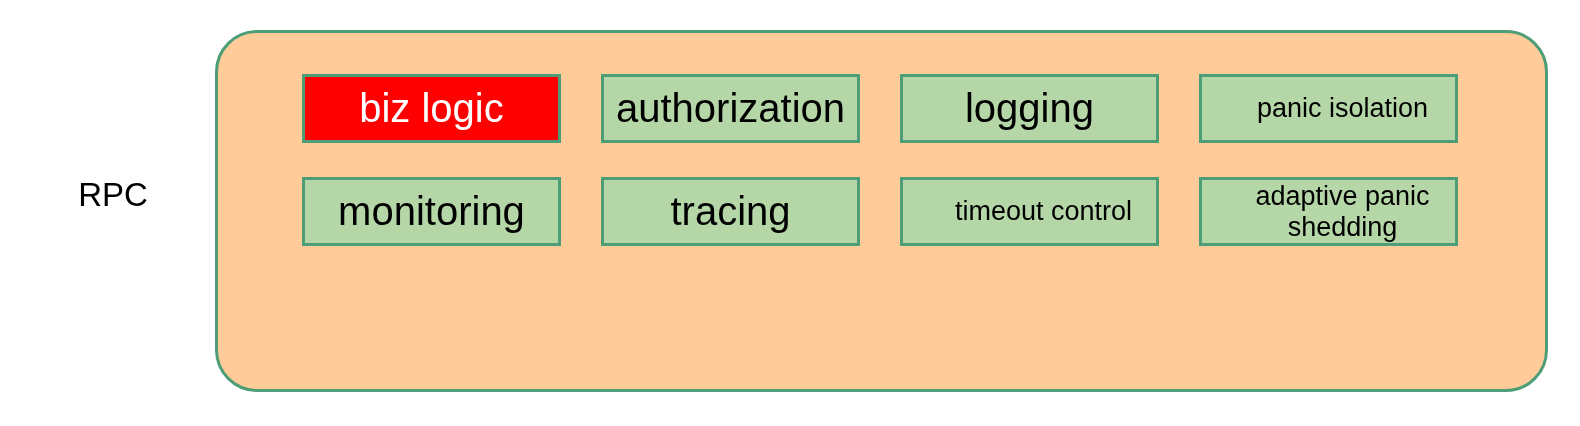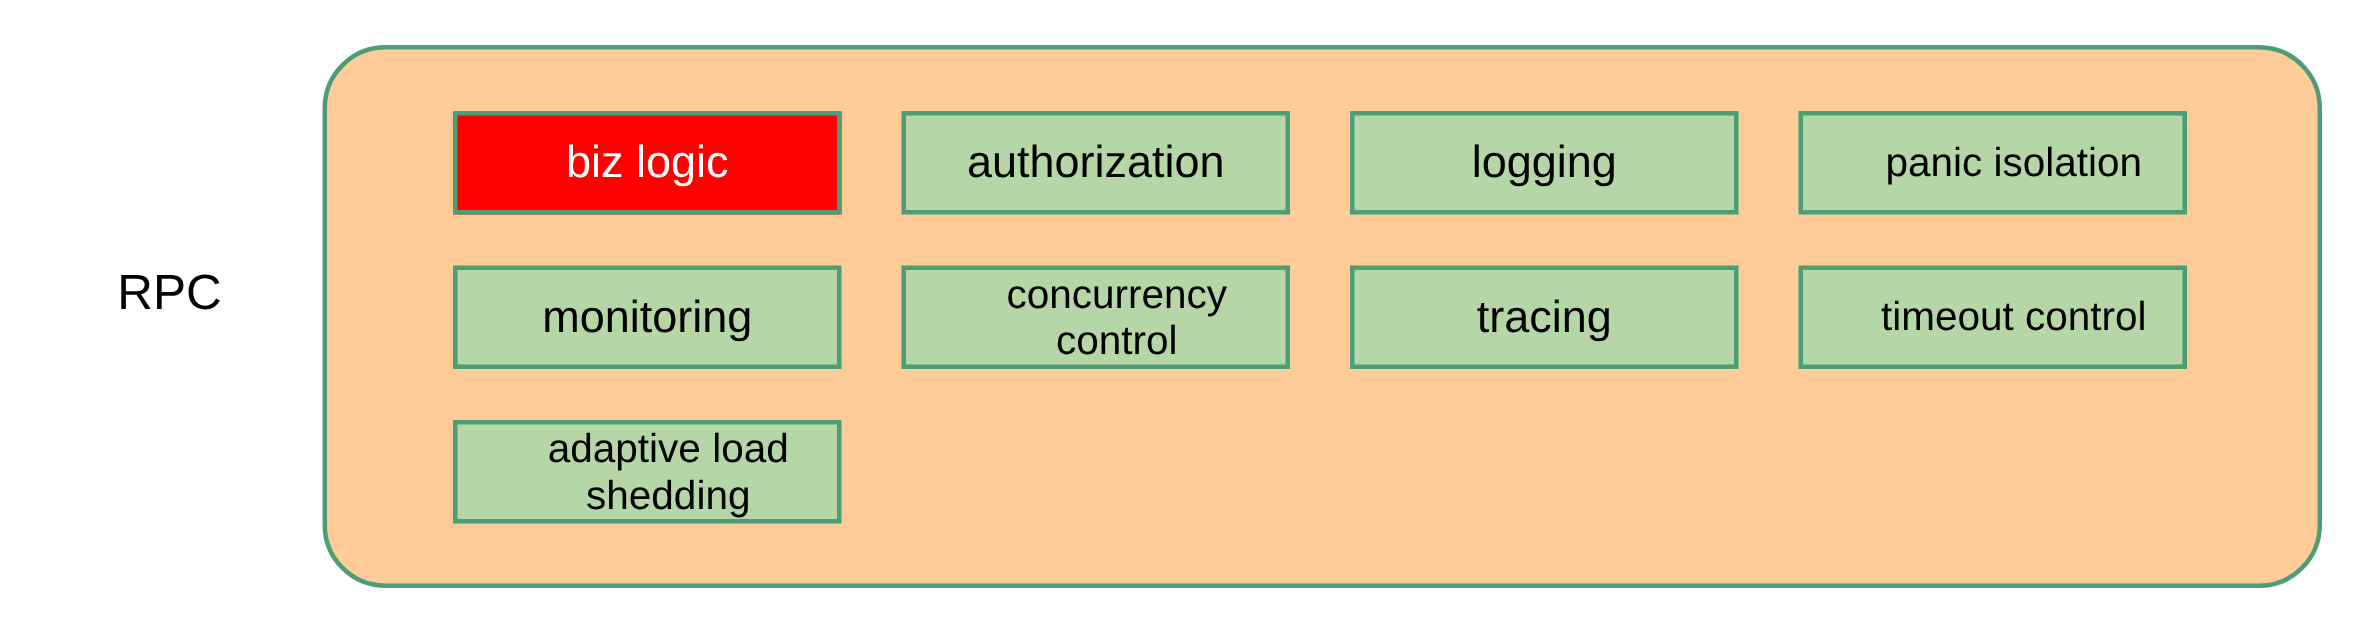--- a/index.html
+++ b/index.html
@@ -52,21 +52,21 @@
   }
   .cell {
     box-sizing: border-box;
     border: 3px solid #4d9e77;
     background: #b5d6a7;
     color: #000000;
     display: flex;
     align-items: center;
     justify-content: center;
     text-align: center;
-    font-size: 30px;
+    font-size: 40px;
     line-height: 1.13;
     padding: 0 4px;
   }
   .cell.sm {
     font-size: 27px;
     padding-left: 32px;
   }
   .cell.highlight {
     background: #ff0000;
     color: #ffffff;
@@ -95,29 +95,26 @@
       <div class="cell">
         <span class="label">logging</span>
       </div>
 
       <div class="cell sm">
         <span class="label">panic isolation</span>
       </div>
       <div class="cell">
         <span class="label">monitoring</span>
       </div>
-      <div class="cell sm">
-        <span class="label">concurrency control</span>
-      </div>
 
       <div class="cell">
         <span class="label">tracing</span>
       </div>
       <div class="cell sm">
         <span class="label">timeout control</span>
       </div>
       <div class="cell sm">
-        <span class="label">adaptive load shedding</span>
+        <span class="label">adaptive panic shedding</span>
       </div>
 
     </div>
   </div>
 </div>
 
 </body></html>

